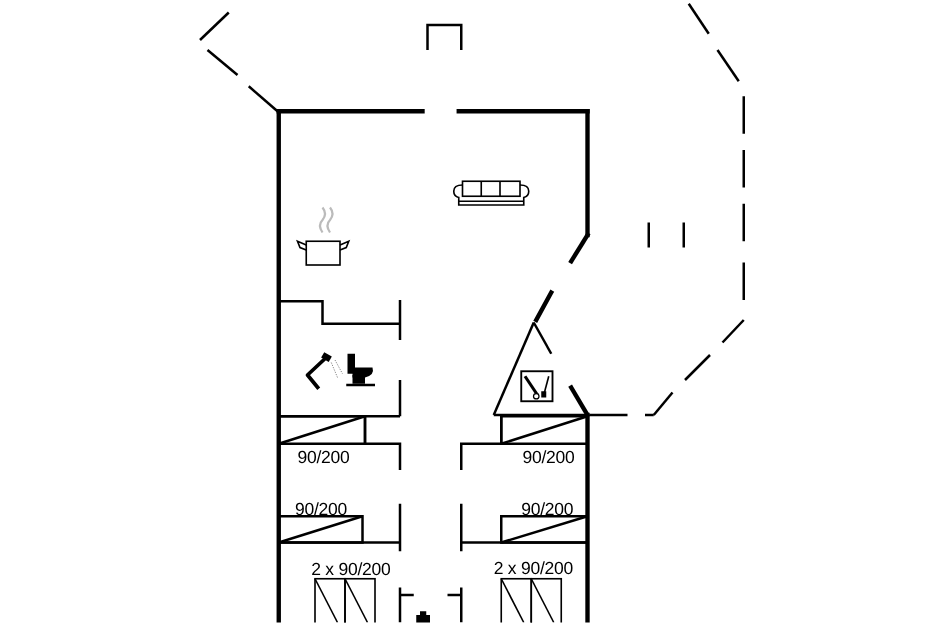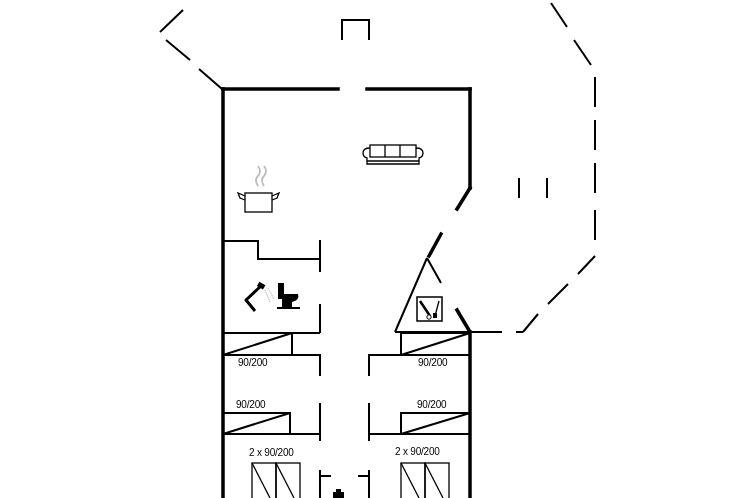--- a/index.html
+++ b/index.html
@@ -5,21 +5,21 @@
     html, body { margin: 0; padding: 0; background: #ffffff; }
     body { width: 754px; height: 498px; overflow: hidden; position: relative; }
     #plan { position: absolute; left: 0; top: 0; }
     .wall { stroke: #000; stroke-width: 3.5; fill: none; stroke-linecap: square; }
     .thin { stroke: #000; stroke-width: 2; fill: none; }
     .dash { stroke: #000; stroke-width: 2; fill: none; }
     .furn { stroke: #000; stroke-width: 1.3; fill: none; }
     .label {
       position: absolute;
       font-family: "Liberation Sans", sans-serif;
-      font-size: 10px;
+      font-size: 14px;
       color: #000;
       white-space: nowrap;
       letter-spacing: -0.2px;
     }
   </style>
 </head>
 <body>
 
 <svg id="plan" width="754" height="498" viewBox="0 0 754 498">
 

